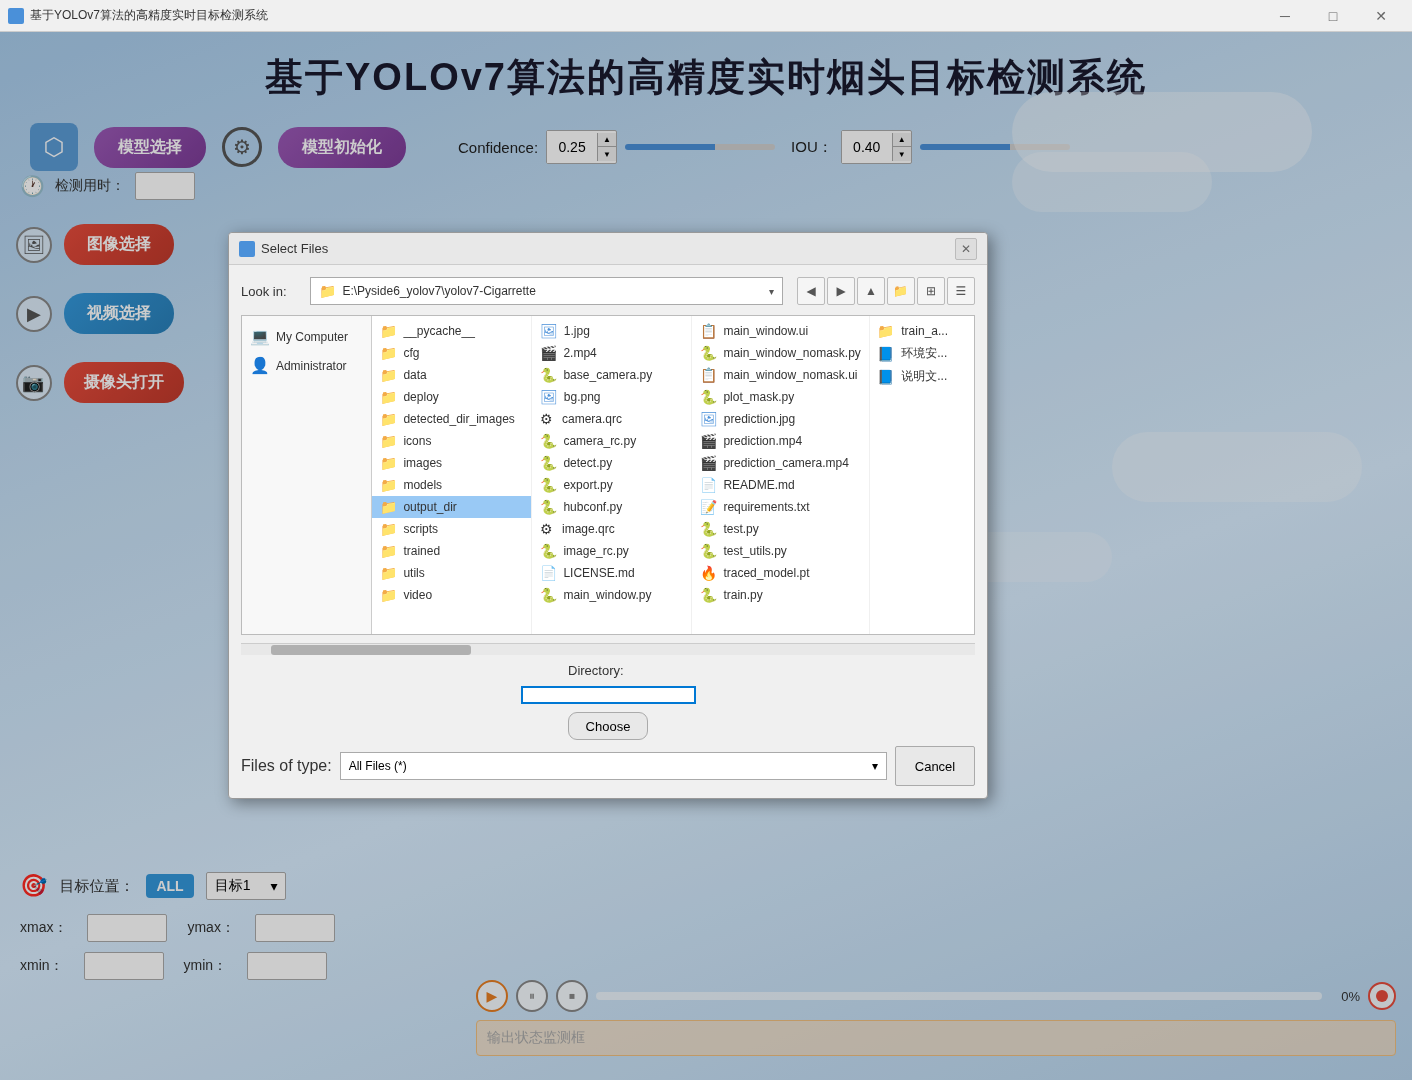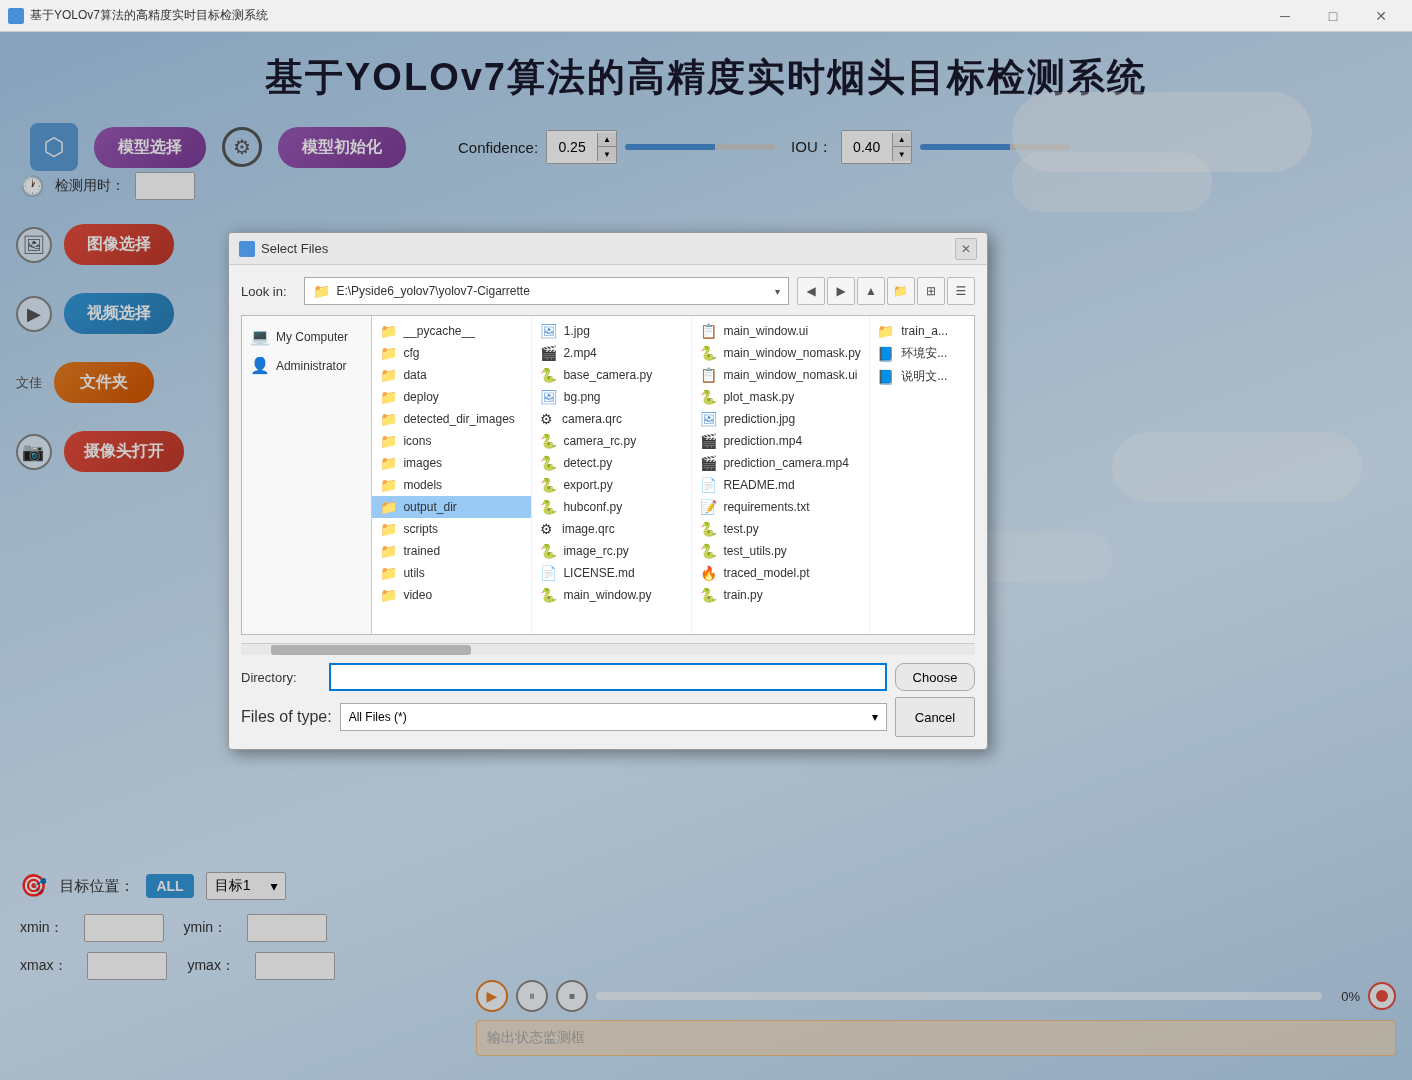--- a/index.html
+++ b/index.html
@@ -330,21 +330,21 @@
       width: 22px; height: 22px;
       background: #ddd; border: 1px solid #bbb;
       border-radius: 2px; cursor: pointer;
       display: flex; align-items: center; justify-content: center;
       font-size: 12px; color: #666;
     }
     .dialog-body { padding: 12px; }
 
     
     .lookin-row {
-      display: flex; align-items: center; gap: 8px;
+      display: flex; align-items: center; gap: 14px;
       margin-bottom: 10px;
     }
     .lookin-label { font-size: 13px; color: #333; min-width: 55px; }
     .lookin-path {
       flex: 1;
       height: 28px;
       border: 1px solid #aaa;
       background: white;
       display: flex; align-items: center; padding: 0 8px;
       font-size: 12px; color: #333;
@@ -430,20 +430,21 @@
       width: 200px;
       height: 10px;
       background: #b0b0b0;
       border-radius: 3px;
     }
 
     
     .dir-row {
       display: flex; align-items: center; gap: 8px;
       margin-bottom: 6px;
+      flex-direction: column;
     }
     .dir-label { font-size: 13px; color: #333; min-width: 80px; }
     .dir-input {
       flex: 1; height: 28px;
       border: 2px solid #0078d4;
       background: white;
       padding: 0 8px;
       font-size: 12px;
       outline: none;
     }
@@ -557,51 +558,47 @@
     <div class="sidebar-item">
       <div class="sidebar-icon">🖼</div>
       <button class="btn-image-select">图像选择</button>
     </div>
 
     <div class="sidebar-item">
       <div class="sidebar-icon">▶</div>
       <button class="btn-video-select">视频选择</button>
     </div>
 
-    <div class="sidebar-item">
-      <span style="font-size:13px;color:#555;">文佳</span>
-      <button class="btn-folder">文件夹</button>
-    </div>
 
     <div class="sidebar-item">
       <div class="sidebar-icon">📷</div>
       <button class="btn-camera">摄像头打开</button>
     </div>
   </div>
 
   <div style="position:absolute;bottom:90px;left:20px;width:440px;">
     <div class="target-row">
       <span style="font-size:22px;color:#555;">🎯</span>
       <span class="target-label">目标位置：</span>
       <button class="btn-all">ALL</button>
       <div class="target-dropdown">
         <span>目标1</span>
         <span>▾</span>
       </div>
     </div>
     <div class="coord-row">
+      <span class="coord-label">xmax：</span>
+      <input class="coord-input" type="text" style="">
+      <span class="coord-label">ymax：</span>
+      <input class="coord-input" type="text" style="">
+    </div>
+    <div class="coord-row">
       <span class="coord-label">xmin：</span>
       <input class="coord-input" type="text" style="">
       <span class="coord-label">ymin：</span>
-      <input class="coord-input" type="text" style="">
-    </div>
-    <div class="coord-row">
-      <span class="coord-label">xmax：</span>
-      <input class="coord-input" type="text" style="">
-      <span class="coord-label">ymax：</span>
       <input class="coord-input" type="text" style="">
     </div>
   </div>
 
   <div style="position:absolute;bottom:0;left:460px;right:0;height:110px;padding:10px 16px;">
     <div class="progress-controls">
       <button class="play-btn">▶</button>
       <button class="pause-btn">⏸</button>
       <button class="stop-btn">⏹</button>
       <div class="progress-bar-container"></div>

